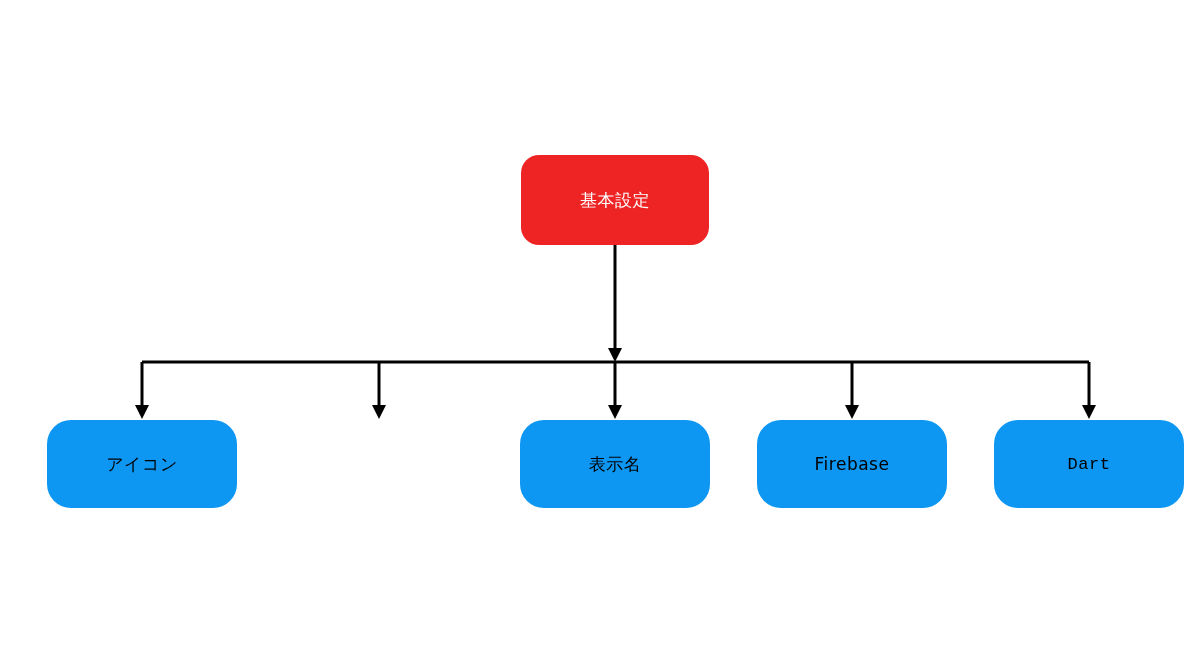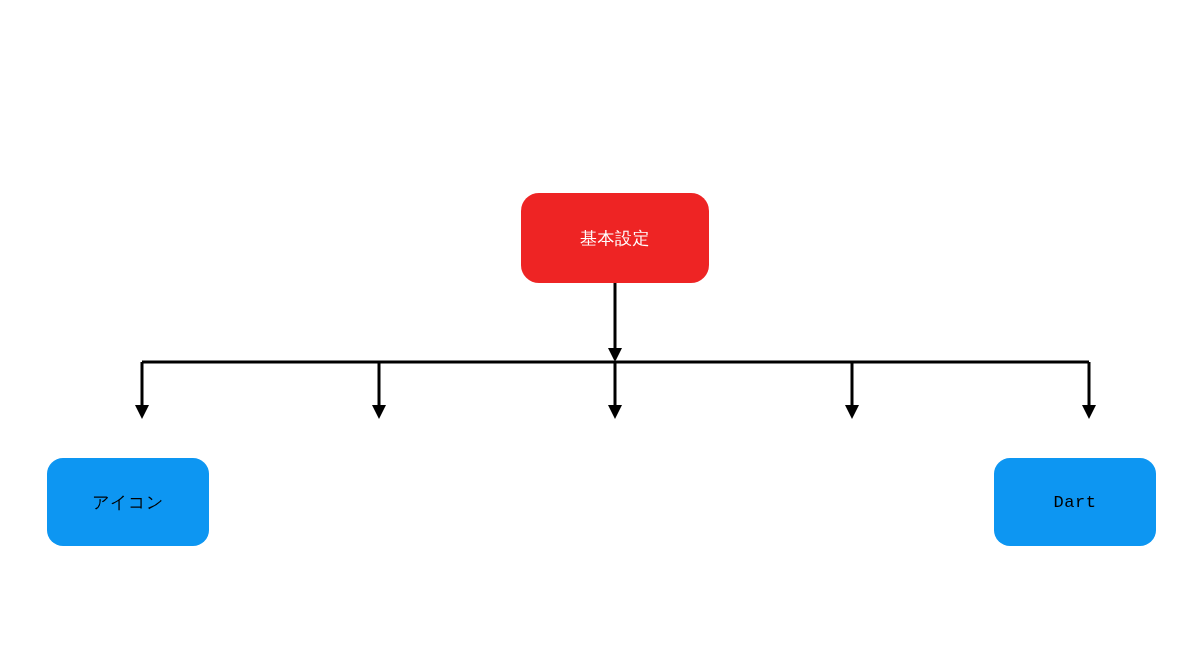--- a/index.html
+++ b/index.html
@@ -25,36 +25,35 @@
   }
   .node {
     position: absolute;
     display: flex;
     align-items: center;
     justify-content: center;
     box-sizing: border-box;
     text-align: center;
     font-size: 17px;
     letter-spacing: 0.5px;
-    margin-top: 38px;
   }
   .node-root {
     left: 521px;
     top: 155px;
     width: 188px;
     height: 90px;
     border-radius: 18px;
     background: #ee2424;
     color: #ffffff;
   }
   .node-child {
     top: 420px;
-    width: 162px;
+    width: 190px;
     height: 88px;
-    border-radius: 16px;
+    border-radius: 24px;
     background: #0d96f2;
     color: #000000;
   }
   .node-child-0 { left: 47px; }
   .node-child-1 { left: 284px; }
   .node-child-2 { left: 520px; }
   .node-child-3 { left: 757px; }
   .node-child-4 { left: 994px; font-family: Liberation Mono, monospace; }
 </style>
 </head>
@@ -87,19 +86,25 @@
 
   <div class="node node-root">
     <span>基本設定</span>
   </div>
 
   <div class="node node-child node-child-0">
     <span>アイコン</span>
   </div>
 
 
+  <div class="node node-child node-child-2">
+    <span>表示名</span>
+  </div>
 
+  <div class="node node-child node-child-3">
+    <span>Firebase</span>
+  </div>
 
   <div class="node node-child node-child-4">
     <span>Dart</span>
   </div>
 
 </div>
 
 </body></html>

